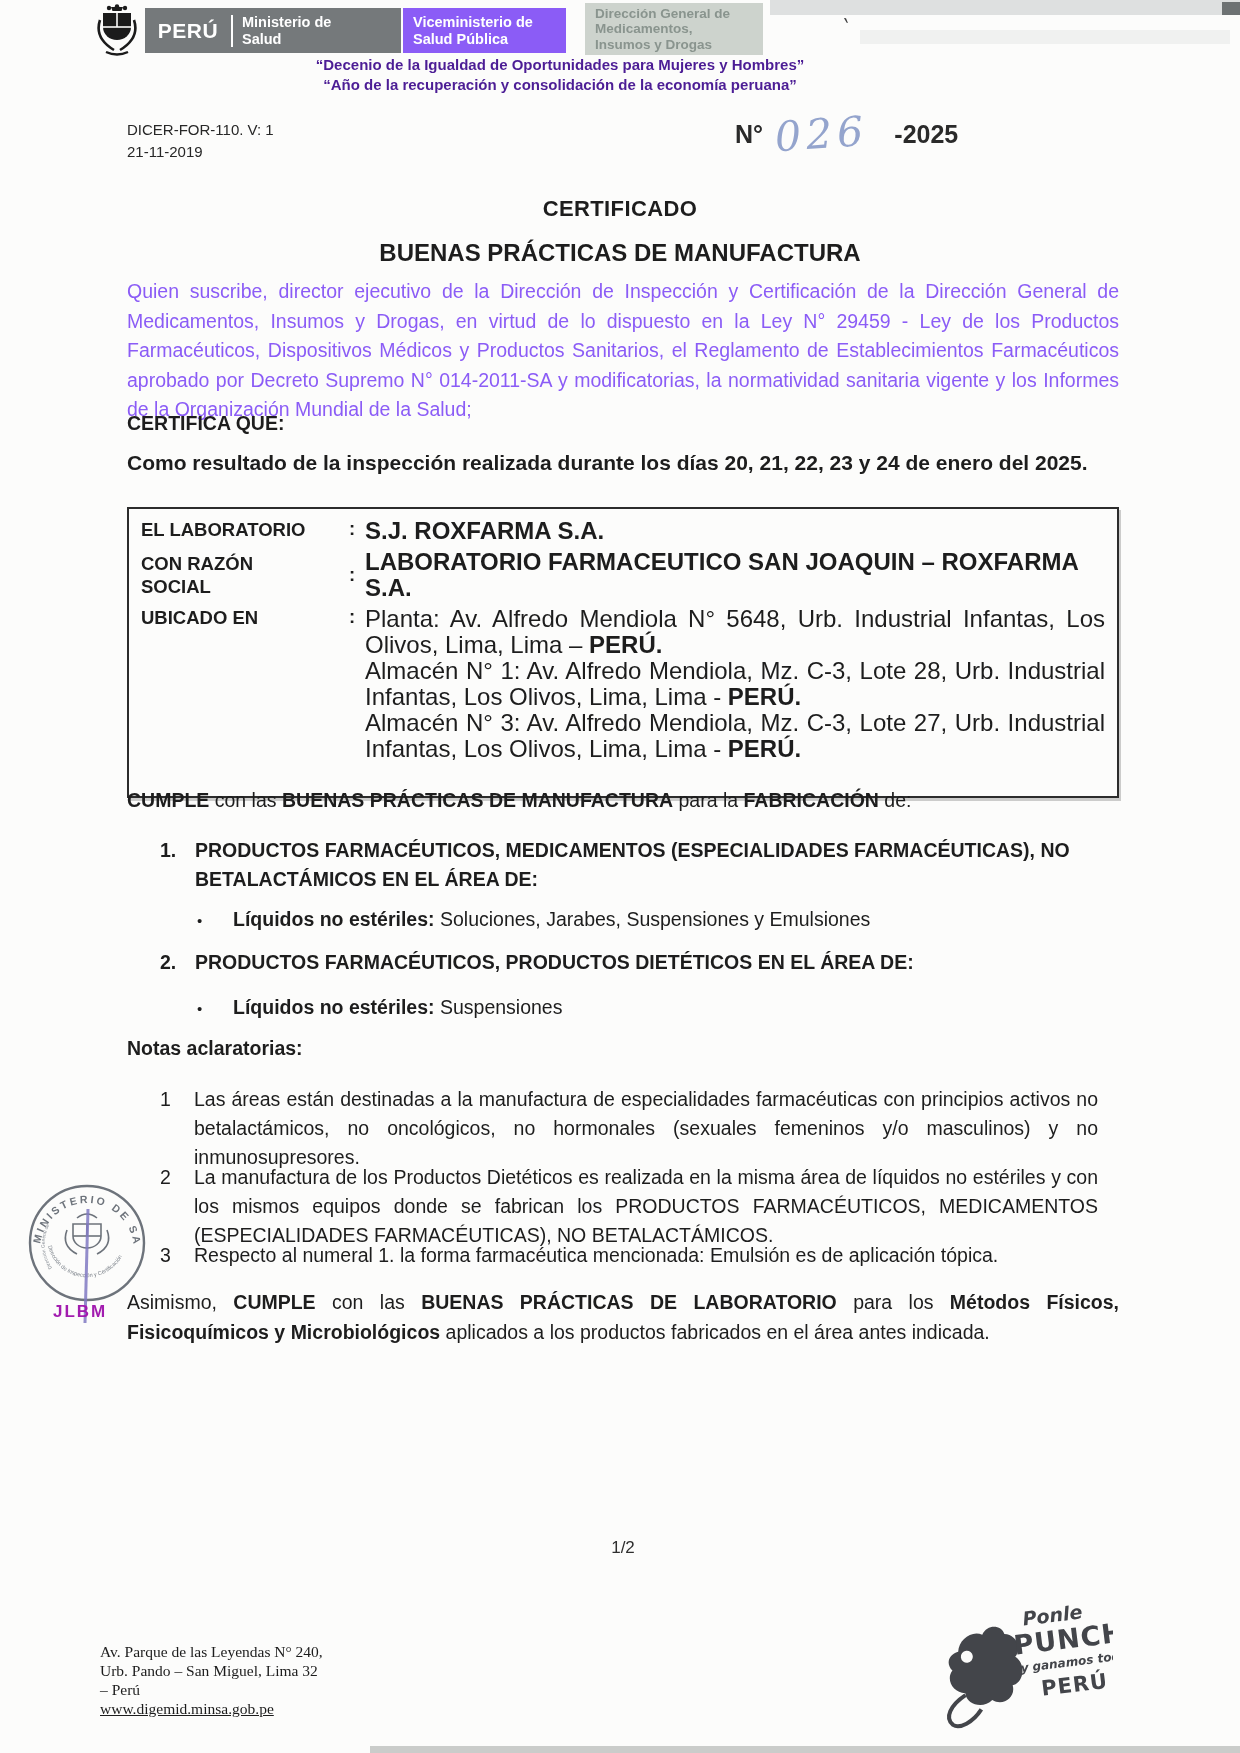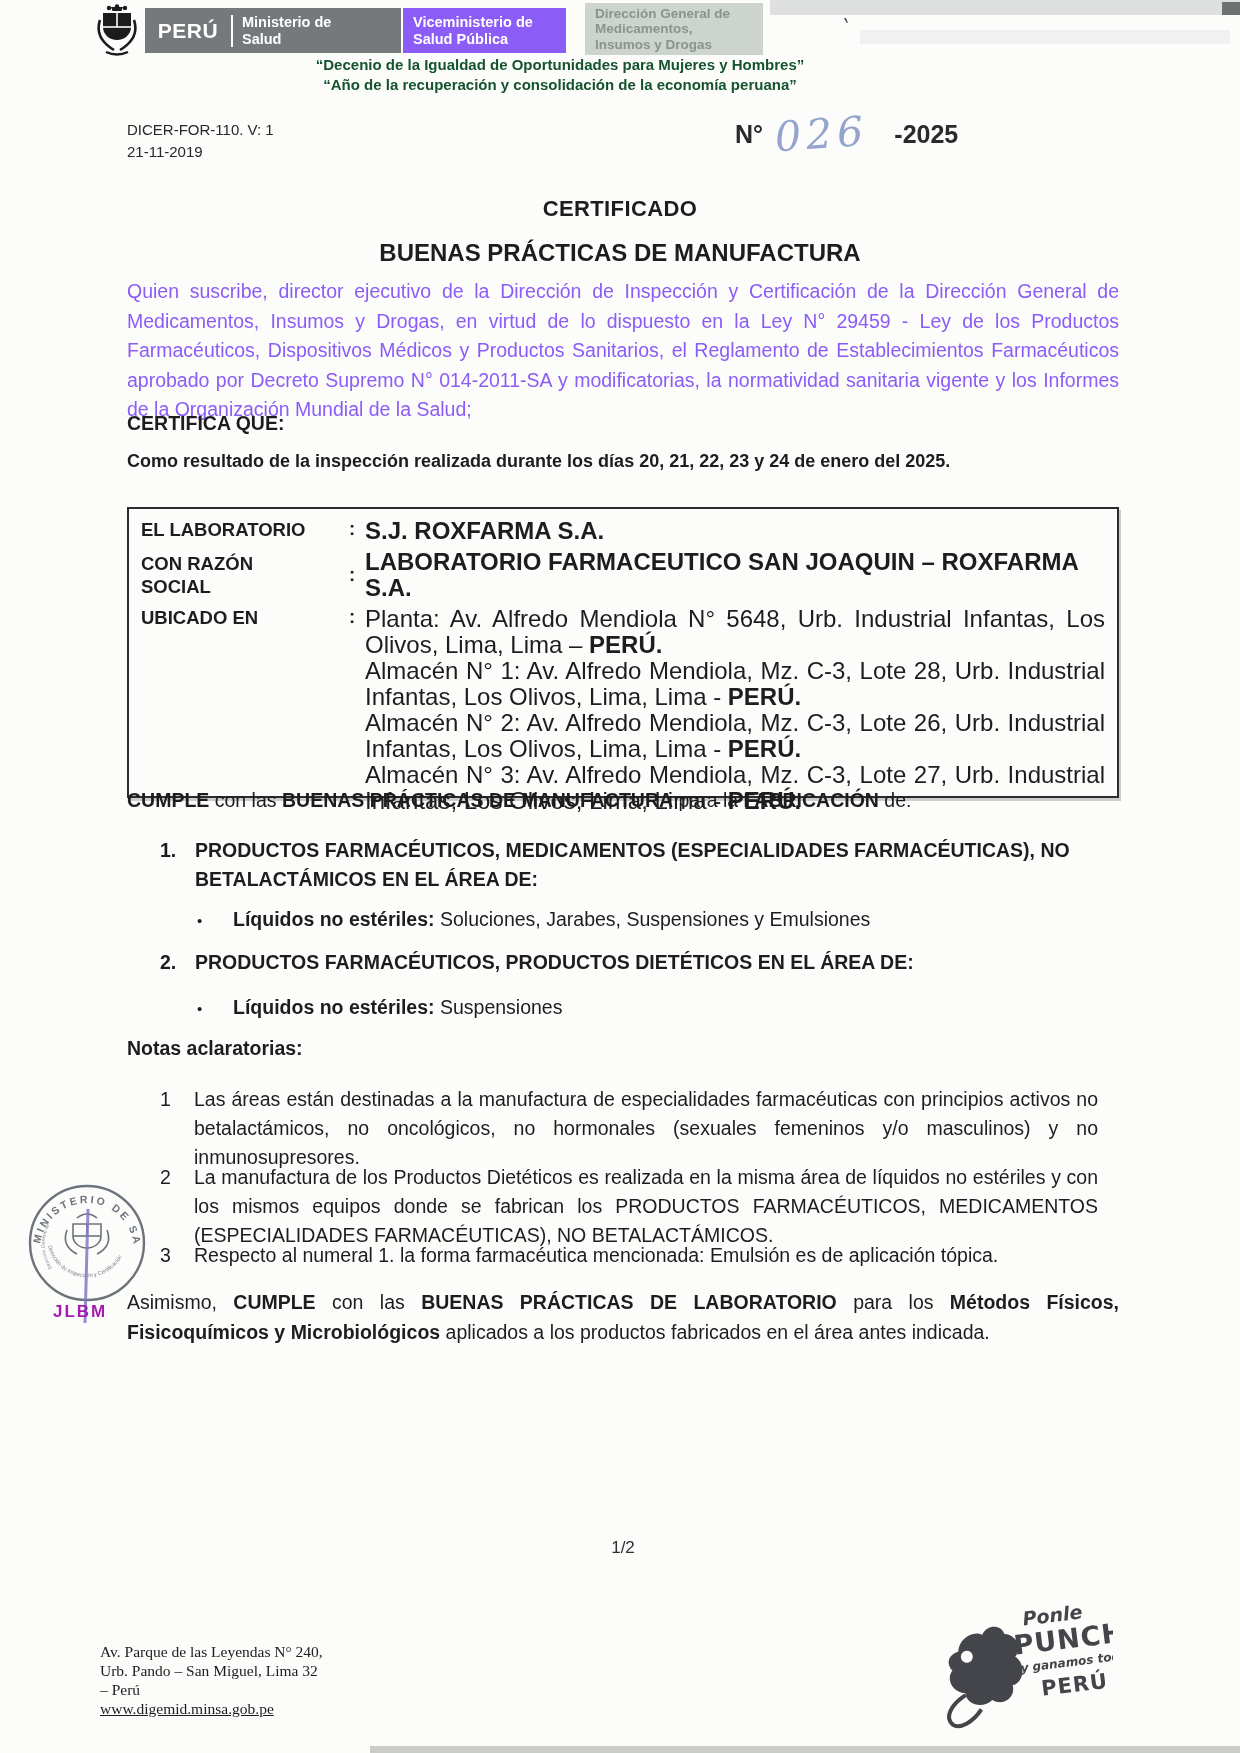--- a/index.html
+++ b/index.html
@@ -22,39 +22,39 @@
   .hbox{position:absolute;display:flex;align-items:center;color:#fff;box-sizing:border-box;}
   .hbox1{left:145px;top:8px;width:256px;height:45px;background:#75797b;}
   .brand{width:86px;text-align:center;font-size:21px;font-weight:700;letter-spacing:.5px;}
   .vsep{width:2px;height:32px;background:#fff;}
   .htext{padding-left:9px;font-size:14.5px;font-weight:600;line-height:16.5px;width:120px;}
   .hbox2{left:403px;top:8px;width:163px;height:45px;background:#8b5cf6;padding-left:10px;}
   .hbox2 .htext2{font-size:14.5px;font-weight:600;line-height:16.5px;width:130px;}
   .hbox3{left:585px;top:3px;width:178px;height:52px;background:#cdd3cd;color:#89948e;padding-left:10px;}
   .hbox3 .htext3{font-size:13.5px;font-weight:600;line-height:15.5px;width:150px;}
   .quotes{position:absolute;left:120px;top:55px;width:880px;text-align:center;
-    font-size:15px;font-weight:600;line-height:20px;color:#14532d;}
+    font-size:15px;font-weight:600;line-height:20px;color:#4c1d95;}
 
   
   .meta-left{position:absolute;left:127px;top:119px;font-size:15px;line-height:22px;color:#272727;}
   .meta-right{position:absolute;left:735px;top:110px;display:flex;align-items:center;}
   .no{font-size:25px;font-weight:700;color:#2a2a2a;}
   .no2{margin-left:16px;}
   .hand{font-family:"DejaVu Serif",serif;font-style:italic;font-size:41px;color:#94a4cd;
     margin:0 10px 0 12px;transform:rotate(-4deg);letter-spacing:5px;}
 
   .title{position:absolute;left:0;width:1240px;text-align:center;top:196px;
     font-size:22px;font-weight:700;letter-spacing:.4px;}
   .subtitle{position:absolute;left:0;width:1240px;text-align:center;top:239px;
     font-size:24px;font-weight:700;}
 
   .intro{position:absolute;left:127px;top:277px;width:992px;margin:0;
     font-size:19.5px;line-height:29.5px;text-align:justify;color:#8b5cf6;}
   .certifica{position:absolute;left:127px;top:412px;font-size:19.5px;font-weight:700;}
-  .inspection{position:absolute;left:127px;top:451px;font-size:18px;font-weight:700;}
+  .inspection{position:absolute;left:127px;top:451px;font-size:21px;font-weight:700;}
 
   
   .labbox{position:absolute;left:127px;top:487px;width:992px;height:291px;
     border:2px solid #2c2c2c;box-sizing:border-box;padding:9px 12px 6px 12px;
     box-shadow:2px 3px 0 rgba(60,60,60,.25);margin-top:20px;}
   .row{display:grid;grid-template-columns:198px 26px 1fr;align-items:start;}
   .r1{margin-bottom:5px;}
   .r2{margin-bottom:5px;align-items:center;}
   .lbl{font-weight:700;font-size:18.5px;line-height:23px;}
   .lbl2{max-width:120px;}
@@ -171,21 +171,20 @@
       <div class="lbl lbl2">CON RAZÓN SOCIAL</div>
       <div class="colon">:</div>
       <div class="val b">LABORATORIO FARMACEUTICO SAN JOAQUIN – ROXFARMA S.A.</div>
     </div>
     <div class="row">
       <div class="lbl">UBICADO EN</div>
       <div class="colon">:</div>
       <div class="val addrs">
         <p><span>Planta: Av. Alfredo Mendiola N° 5648, Urb. Industrial Infantas, Los Olivos, Lima, Lima – </span><span class="b">PERÚ.</span></p>
         <p><span>Almacén N° 1: Av. Alfredo Mendiola, Mz. C-3, Lote 28, Urb. Industrial Infantas, Los Olivos, Lima, Lima - </span><span class="b">PERÚ.</span></p>
-        <p><span>Almacén N° 2: Av. Alfredo Mendiola, Mz. C-3, Lote 26, Urb. Industrial Infantas, Los Olivos, Lima, Lima - </span><span class="b">PERÚ.</span></p>
         <p><span>Almacén N° 3: Av. Alfredo Mendiola, Mz. C-3, Lote 27, Urb. Industrial Infantas, Los Olivos, Lima, Lima - </span><span class="b">PERÚ.</span></p>
       </div>
     </div>
   </div>
 
   <p class="cumple"><span class="b">CUMPLE</span><span> con las </span><span class="b">BUENAS PRÁCTICAS DE MANUFACTURA</span><span> para la </span><span class="b">FABRICACIÓN</span><span> de:</span></p>
 
   <div class="item item1">
     <span class="inum">1.</span>
     <span class="itext">PRODUCTOS FARMACÉUTICOS, MEDICAMENTOS (ESPECIALIDADES FARMACÉUTICAS), NO BETALACTÁMICOS EN EL ÁREA DE:</span>

